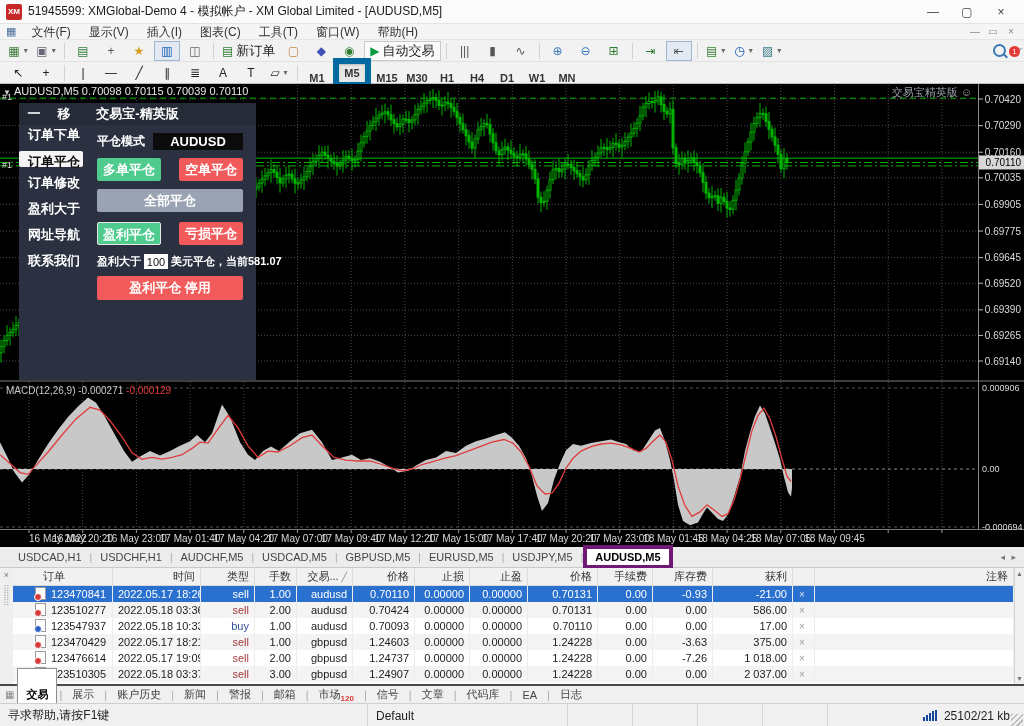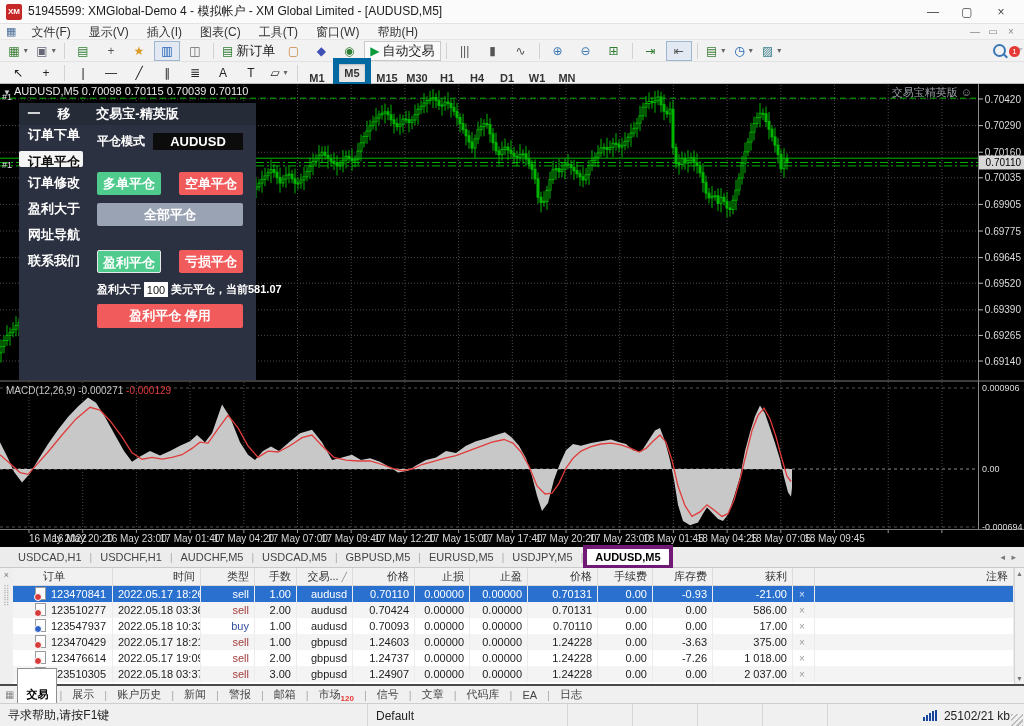--- a/index.html
+++ b/index.html
@@ -60,21 +60,21 @@
   .pm.active{background:#f5f5f5;color:#111;border-radius:2px;margin-right:12px;padding-left:9px;height:16px;line-height:22px;}
   .tp-content{position:absolute;left:78px;top:22px;width:146px;}
   .tp-row1{display:flex;align-items:center;height:18px;margin-top:7px;}
   .tp-lbl{font-size:12px;font-weight:bold;width:56px;}
   #tp-symbol{flex:1;background:#0c0c0c;height:17px;line-height:17px;text-align:center;font-weight:bold;font-size:13px;}
   .tp-btnrow{display:flex;justify-content:space-between;margin-top:8px;}
   .tpb{height:23px;line-height:23px;text-align:center;color:#fff;font-size:13px;font-weight:bold;border-radius:2px;}
   .tpb.green{background:#4ecb8d;}
   .tpb.red{background:#f15b5b;}
   .tpb.gray{background:#9aa3b3;}
-  .half{width:64px;margin-top:14px;}
+  .half{width:64px;}
   .full{width:146px;}
   .tp-thresh{margin-top:9px;font-size:11px;font-weight:bold;display:flex;align-items:center;white-space:nowrap;}
   #tp-amount{width:24px;height:15px;border:none;font-size:11px;text-align:center;margin:0 3px;padding:0;background:#fff;color:#111;}
   .tp-big{margin-top:7px;height:24px;line-height:24px;}
   
   #chart-tabs{left:0;top:547px;width:1024px;height:21px;background:#ececec;border-bottom:1px solid #c9c9c9;
               display:flex;align-items:center;padding-left:10px;box-sizing:border-box;}
   .ctab{font-size:11px;color:#444;padding:2px 8px;}
   .ctab.active{background:#fff;border:4px solid #701a75;color:#000;font-weight:bold;}
   .ctsep{color:#aaa;font-size:10px;}

